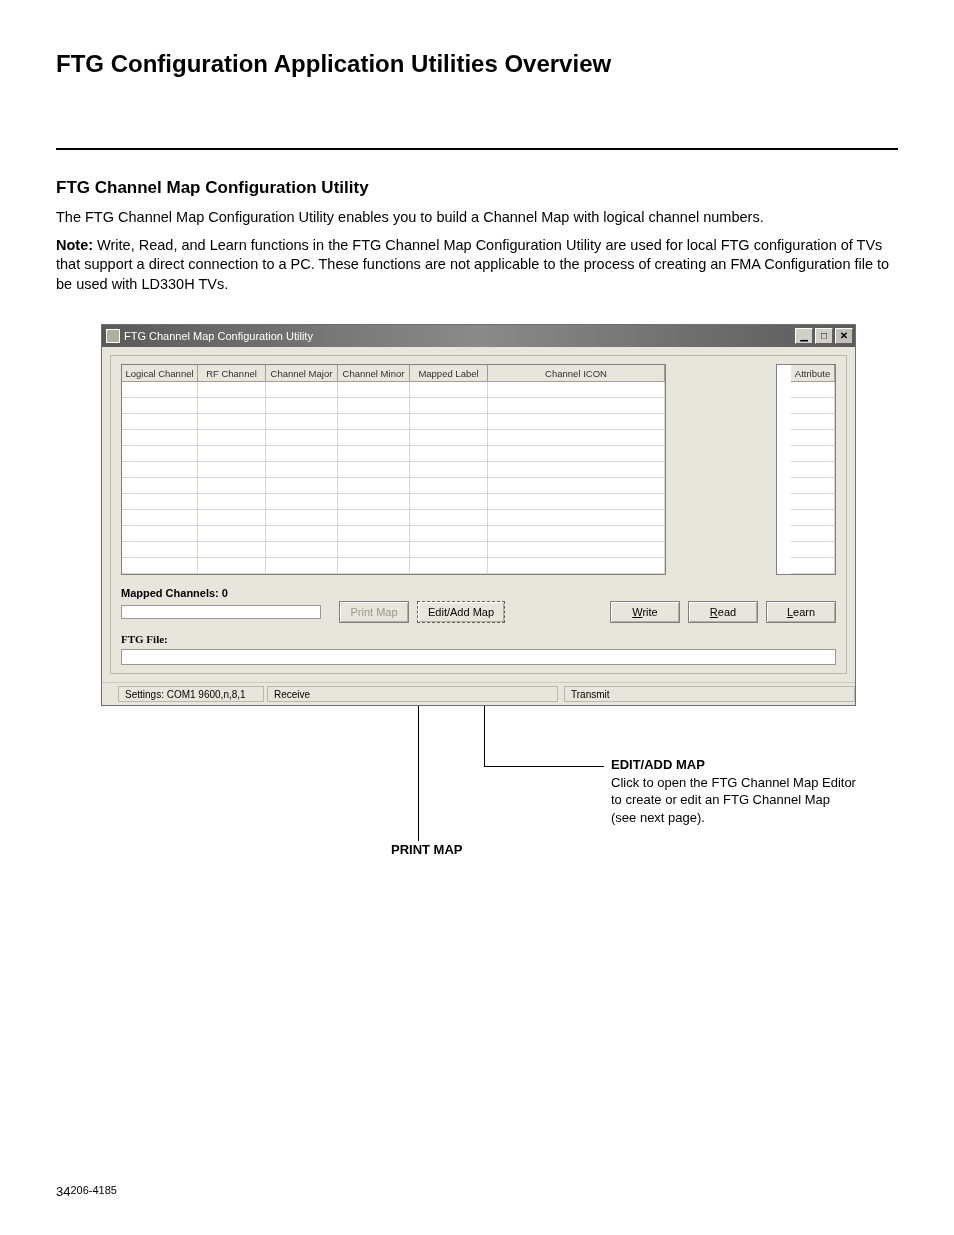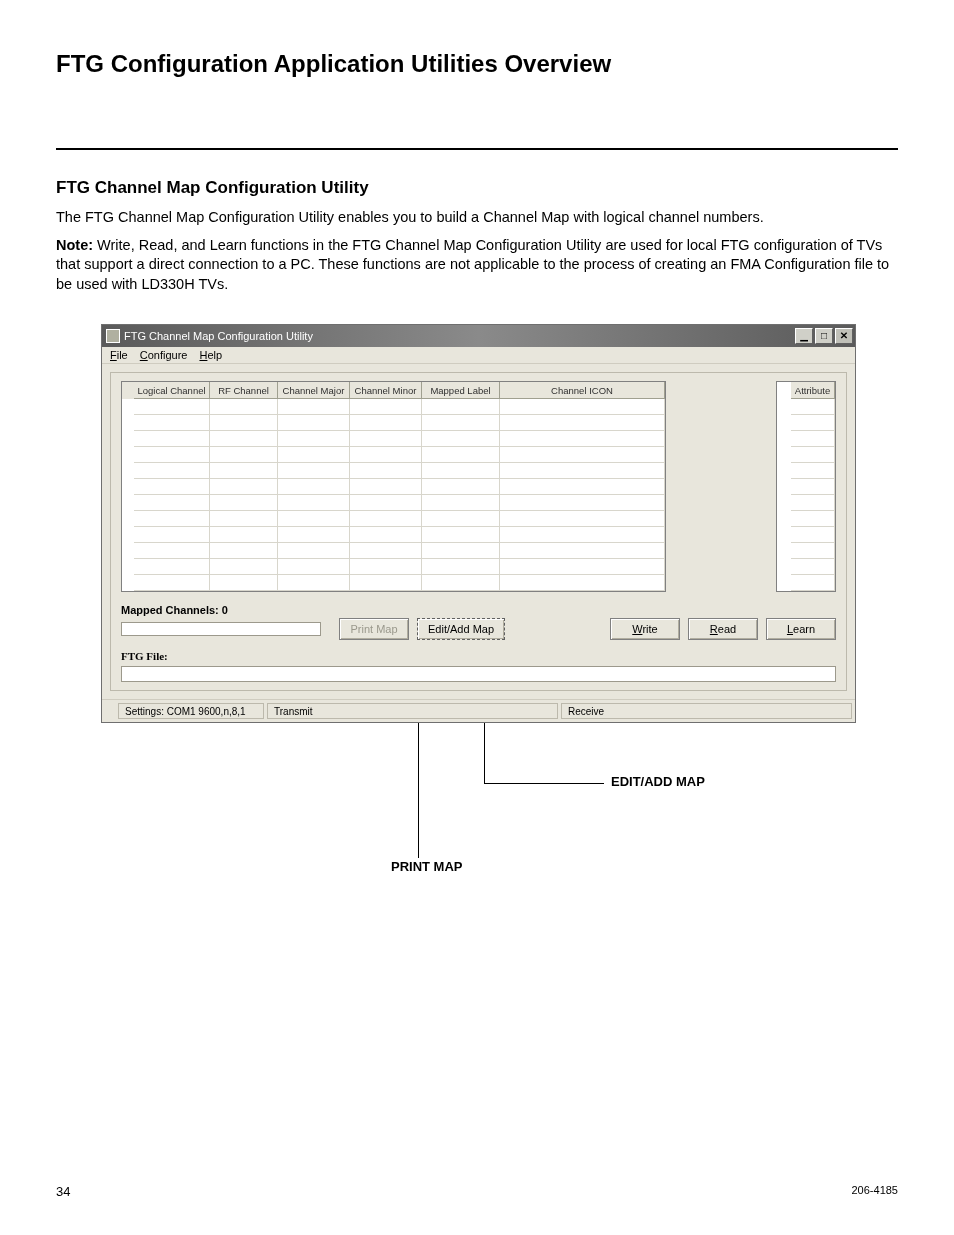--- a/index.html
+++ b/index.html
@@ -126,21 +126,21 @@
   .grid-rows { }
   .grow {
     display:flex;
     height: 16px;
   }
   .gc {
     border-right:1px solid #d8d6cc;
     border-bottom:1px solid #d8d6cc;
   }
   
-  .c1{width:76px;margin-left:12px;} .c2{width:68px;} .c3{width:72px;} .c4{width:72px;} .c5{width:78px;} .c6{flex:1;}
+  .c1{width:76px;} .c2{width:68px;} .c3{width:72px;} .c4{width:72px;} .c5{width:78px;} .c6{flex:1;}
   
   .ca{width:100%;}
 
   .mapped-row {
     margin-top: 12px;
     font-size: 11px;
     font-weight: bold;
   }
   .controls-row {
     display:flex;
@@ -196,23 +196,22 @@
   .callout-block { position:absolute; font-size:13px; line-height:1.35; }
   .callout-block .ch { font-weight:bold; }
   .cb-edit { left:510px; top:50px; width:245px; }
   .cb-print { left:290px; top:135px; width:220px; }
 
   .footer {
     position:absolute;
     bottom:36px;
     left:56px; right:56px;
     display:flex;
-    justify-content:space-between;
+    justify-content:flex-start;
     font-size:13px;
-    gap:32px;
   }
   .footer .docnum { font-size:11px; }
 </style>
 </head>
 <body>
 
 <div class="page">
   <h1 class="page-title">FTG Configuration Application Utilities Overview</h1>
   <hr class="rule">
   <h2 class="section-heading">FTG Channel Map Configuration Utility</h2>
@@ -224,25 +223,20 @@
   <div class="window">
     <div class="titlebar">
       <div class="title-icon"></div>
       <div class="title-text">FTG Channel Map Configuration Utility</div>
       <div class="win-controls">
         <div class="win-btn">▁</div>
         <div class="win-btn">□</div>
         <div class="win-btn close">✕</div>
       </div>
     </div>
-    <div class="menubar">
-      <span><span class="ul">F</span>ile</span>
-      <span><span class="ul">C</span>onfigure</span>
-      <span><span class="ul">H</span>elp</span>
-    </div>
 
     <div class="panel">
       <div class="grid-wrap">
         <div class="grid-main">
           <div class="grid-header">
             <div class="gh c1">Logical Channel</div>
             <div class="gh c2">RF Channel</div>
             <div class="gh c3">Channel Major</div>
             <div class="gh c4">Channel Minor</div>
             <div class="gh c5">Mapped Label</div>
@@ -411,31 +405,32 @@
             <span><span class="ul">L</span>earn</span>
           </div>
       </div>
 
       <div class="ftg-file-label">FTG File:</div>
       <div class="ftg-file-box"></div>
     </div>
 
     <div class="statusbar">
       <div class="cell s1">Settings: COM1 9600,n,8,1</div>
+      <div class="cell s3">Receive</div>
       <div class="cell s2">Transmit</div>
-      <div class="cell s3">Receive</div>
     </div>
   </div>
 
   <div class="callouts">
     <div class="callout-line-v1"></div>
     <div class="callout-line-v2"></div>
     <div class="callout-line-h2"></div>
     <div class="callout-block cb-edit">
       <div class="ch">EDIT/ADD MAP</div>
+      <div>Click to open the FTG Channel Map Editor to create or edit an FTG Channel Map (see next page).</div>
     </div>
     <div class="callout-block cb-print">
       <div class="ch">PRINT MAP</div>
     </div>
   </div>
 </div>
 
 <div class="footer">
   <span>34</span>
   <span class="docnum">206-4185</span>

